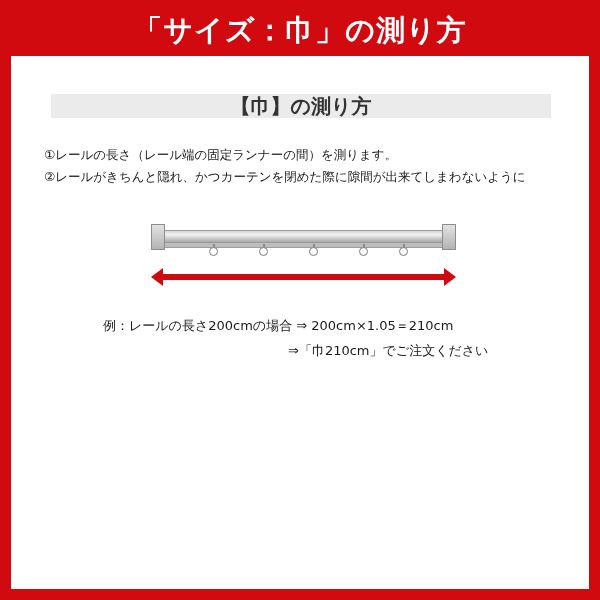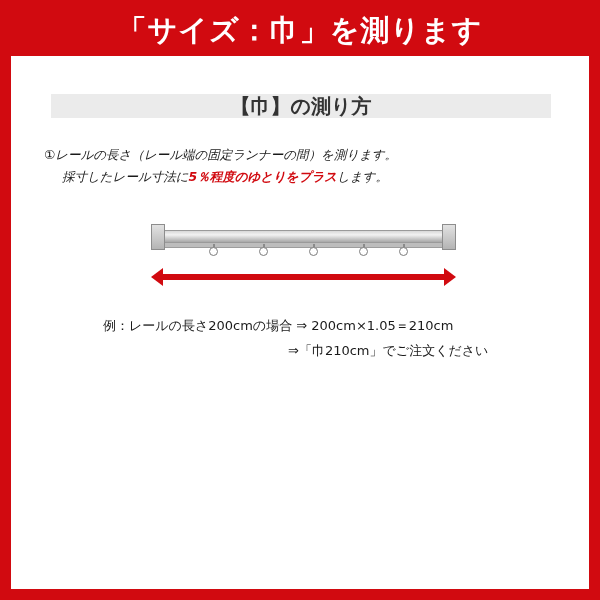--- a/index.html
+++ b/index.html
@@ -61,21 +61,21 @@
   .steps {
     position: absolute;
     left: 33px;
     top: 88px;
     width: 520px;
     color: #1a1a1a;
     font-size: 12.5px;
     line-height: 1.75;
     font-family: "DejaVu Sans", "Liberation Sans", sans-serif;
   }
-  .steps .line { white-space: nowrap; font-style: italic; }
+  .steps .line { white-space: nowrap; }
   .steps .indent { padding-left: 18px; }
   .hl {
     color: #d10a10;
     font-weight: bold;
   }
   
   .diagram {
     position: absolute;
     left: 140px;
     top: 168px;
@@ -162,31 +162,31 @@
   }
   .example .l2 {
     padding-left: 185px;
   }
 </style>
 </head>
 <body>
 
 <div class="frame"></div>
 
-<div class="page-title">「サイズ：巾」を測ります</div>
+<div class="page-title">「サイズ：巾」の測り方</div>
 
 <div class="inner-white"></div>
 
 <div class="content">
 
   <div class="section-head">【巾】の測り方</div>
 
   <div class="steps">
     <div class="line">①レールの長さ（レール端の固定ランナーの間）を測ります。</div>
-    <div class="line indent"><span>採寸したレール寸法に</span><span class="hl">5％程度のゆとりをプラス</span><span>します。</span></div>
+    <div class="line">②レールがきちんと隠れ、かつカーテンを閉めた際に隙間が出来てしまわないように</div>
   </div>
 
   <div class="diagram">
     <div class="rail-body"></div>
     <div class="rail-under"></div>
     <div class="rail-cap left"></div>
     <div class="rail-cap right"></div>
 
     <div class="runner-stem" style="left:62px;"></div>
     <div class="runner" style="left:58px;"></div>

